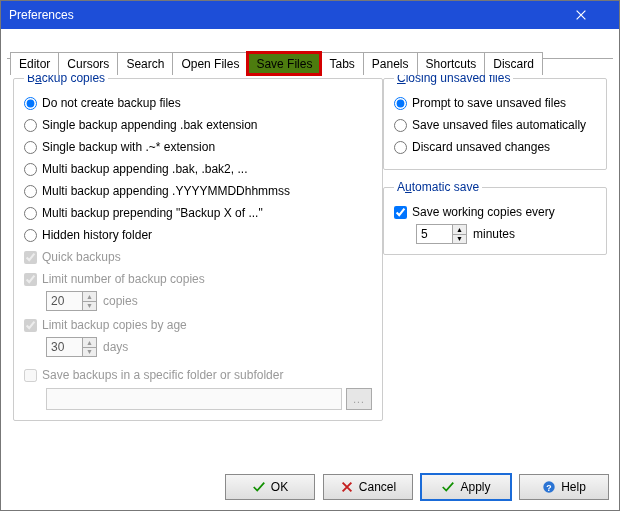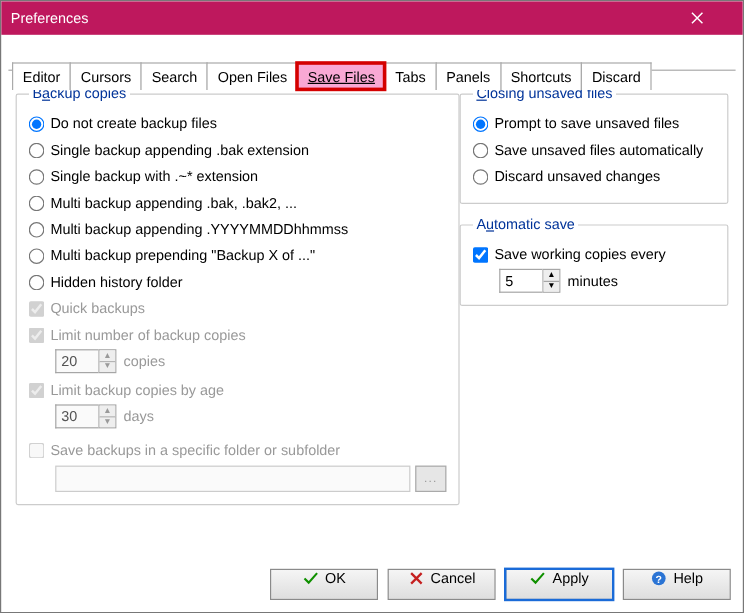--- a/index.html
+++ b/index.html
@@ -6,42 +6,41 @@
   html, body { margin:0; padding:0; }
   body {
     width:620px; height:511px;
     font-family: "Segoe UI", Tahoma, Arial, sans-serif;
     font-size:12px;
     background:#fff;
     border:1px solid #777;
     position:relative;
   }
   .titlebar {
-    height:28px; background:#be185d; color:#fff;
+    height:28px; background:#1d4ed8; color:#fff;
     display:flex; align-items:center; justify-content:space-between;
     padding:0 16px 0 8px;
   }
   .titlebar .title { font-size:12px; }
   .titlebar .close { width:44px; height:28px; display:flex; align-items:center; justify-content:center; }
   .tabs {
     display:flex; margin:6px 6px 0 6px; padding-left:3px;
     border-bottom:1px solid #aaa;
   }
   .tab {
     padding:4px 8px 3px 8px;
     border:1px solid #aaa; border-bottom:none;
     margin-right:-1px;
     background:#fff;
     position:relative; top:17px;
     cursor:default;
   }
   .tab.active {
-    background:#f9a8d4; z-index:2;
+    background:#4d7c0f; z-index:2;
     border-bottom:1px solid #fff;
-    text-decoration:underline;
   }
   .tab.highlight { outline:3px solid #d40000; outline-offset:-2px; position:relative; z-index:5; }
   .content { display:flex; padding:10px 12px 8px 12px; height:410px; }
   .col-left { width:370px; }
   .col-right { flex:1; }
   fieldset.group {
     border:1px solid #ccc; border-radius:2px;
     margin:2px 0 10px 0; padding:6px 10px 10px 10px;
   }
   fieldset.group > legend { color:#003399; padding:0 3px; }
@@ -62,21 +61,21 @@
   .folder-row { margin-left:22px; display:flex; gap:4px; margin-top:3px; }
   .folder-row input[type=text] { flex:1; height:22px; border:1px solid #ccc; padding:2px 4px; font:inherit; }
   .browse-btn { width:26px; height:22px; border:1px solid #aaa; background:#e6e6e6; display:flex; align-items:center; justify-content:center; font-size:10px; letter-spacing:1px; }
   .button-bar {
     position:absolute; right:10px; bottom:10px; display:flex; gap:8px;
   }
   .btn {
     width:90px; height:26px;
     border:1px solid #8a8a8a;
     background:linear-gradient(#f5f5f5,#dedede);
-    display:flex; align-items:flex-start; justify-content:center; gap:5px;
+    display:flex; align-items:center; justify-content:center; gap:5px;
     font:inherit; cursor:default;
   }
   .btn.focus { outline:2px solid #1a6bd8; outline-offset:-1px; }
   svg.ico { width:14px; height:14px; }
 </style>
 </head>
 <body>
 
 <div class="titlebar">
   <span class="title">Preferences</span>

